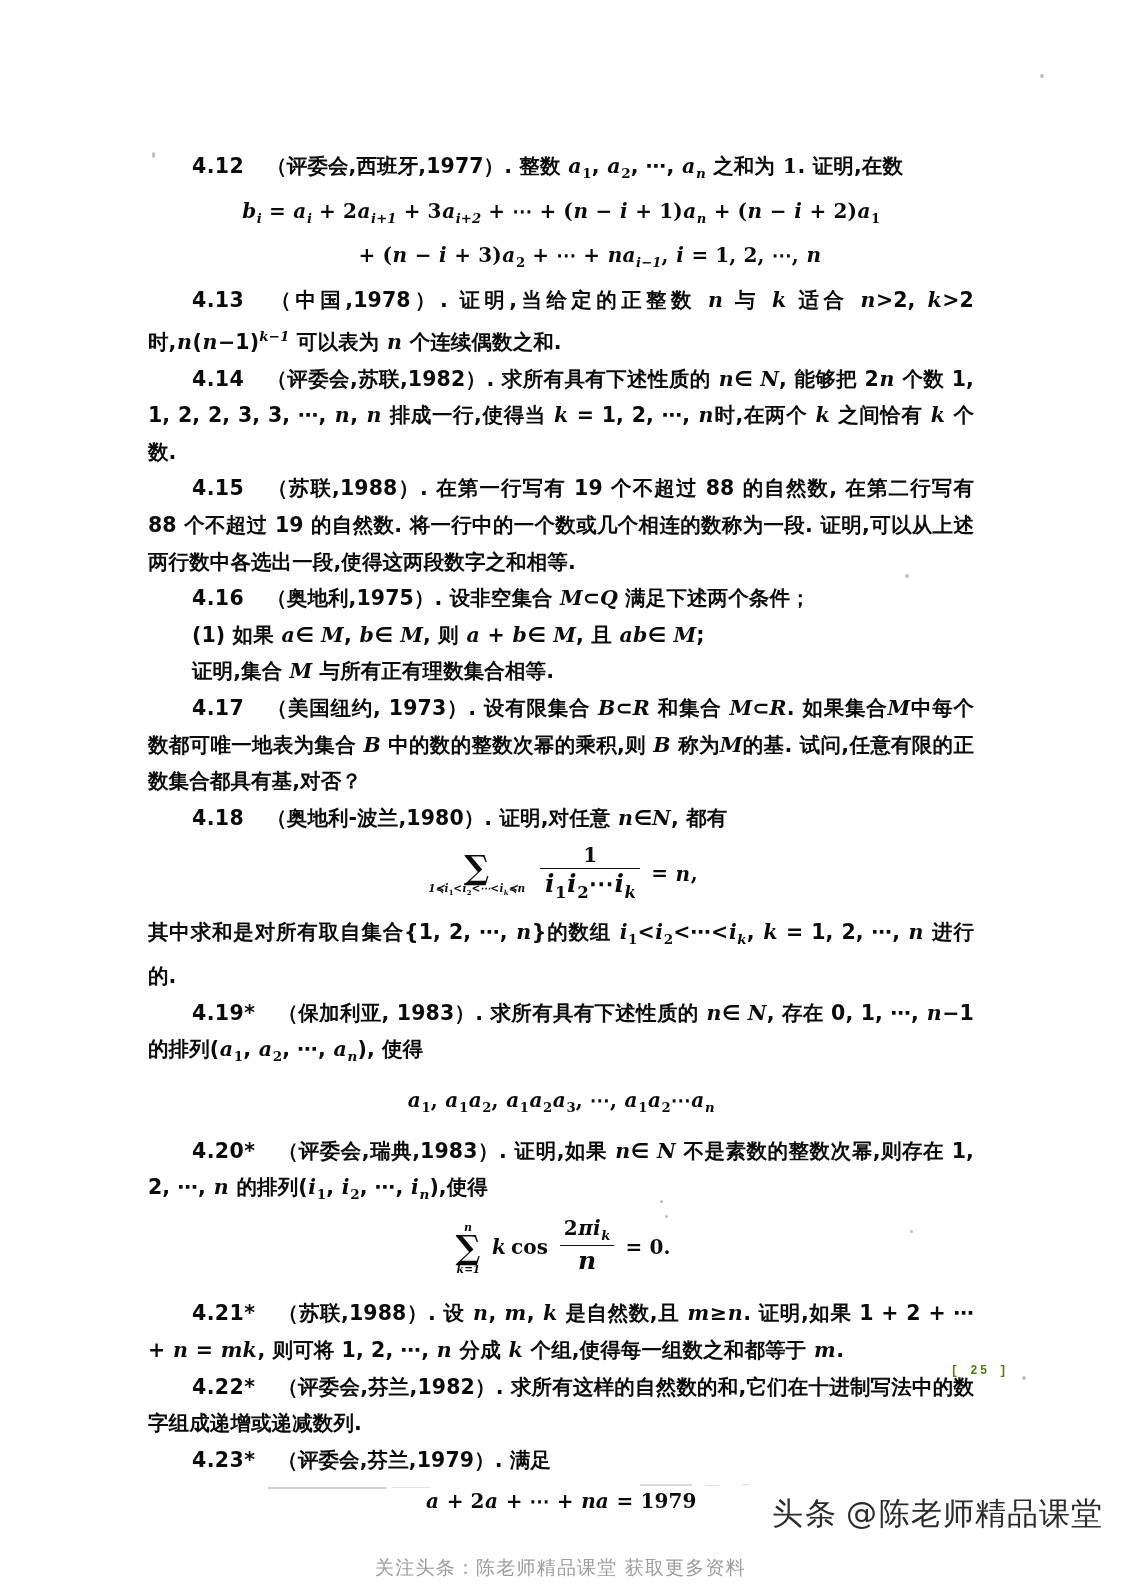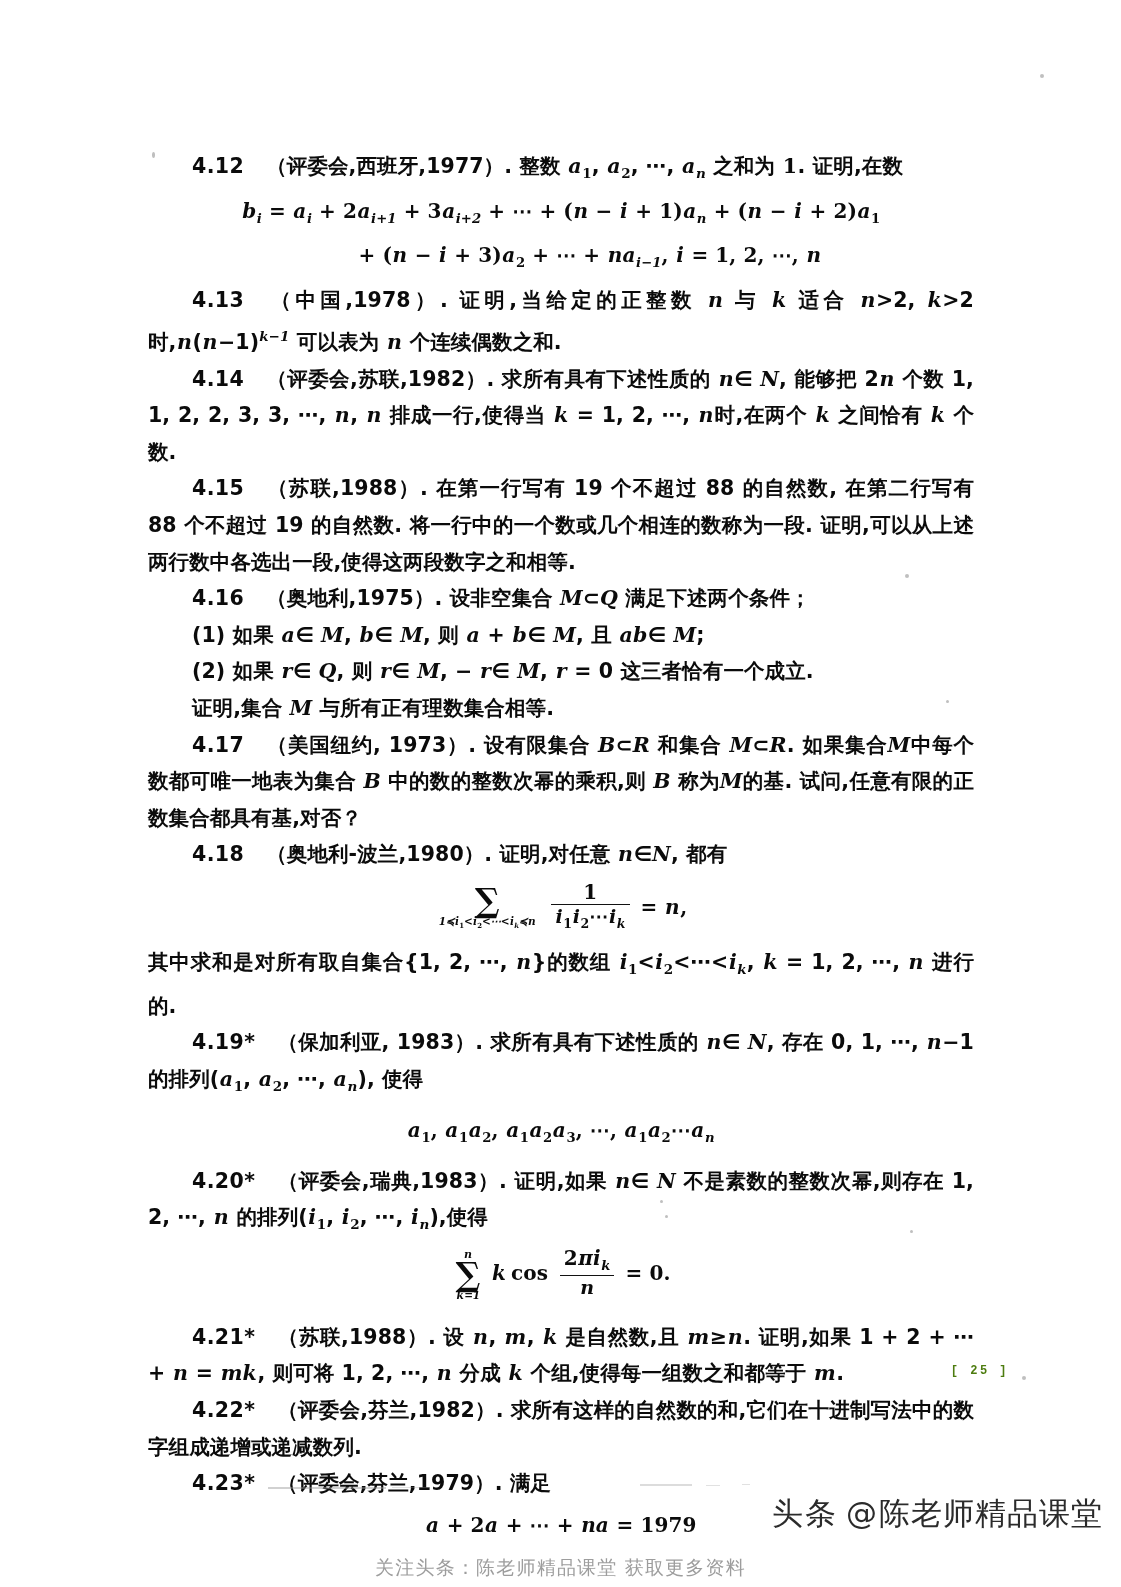--- a/index.html
+++ b/index.html
@@ -157,21 +157,21 @@
   .frac .bar {
     display: block;
     border-bottom: 1.7px solid #121212;
     margin: 1px 0 0 0;
     height: 0;
   }
   .frac .den {
     display: block;
     font-family: "DejaVu Serif", serif;
     font-weight: 700;
-    font-size: 19px;
+    font-size: 25px;
     line-height: 1.18;
     padding: 0 4px;
   }
 
   
   .folio {
     position: absolute;
     right: 112px;
     top: 1364px;
     font-family: Liberation Mono, monospace;
@@ -271,23 +271,20 @@
       <span class="pnum">4.15</span><span class="sp2"></span><span>（苏联,1988）.</span>
       <span>在第一行写有 19 个不超过 88 的自然数, 在第二行写有 88 个不超过 19 的自然数. 将一行中的一个数或几个相连的数称为一段. 证明,可以从上述两行数中各选出一段,使得这两段数字之和相等.</span>
     </p>
 
     <p class="para">
       <span class="pnum">4.16</span><span class="sp2"></span><span>（奥地利,1975）.</span>
       <span>设非空集合 <span class="mcal">M</span>⊂<span class="mcal">Q</span> 满足下述两个条件；</span>
     </p>
     <p class="para noindent">
       <span style="display:inline-block;width:44px;"></span>(1) 如果 <span class="mi">a</span>∈ <span class="mcal">M</span>, <span class="mi">b</span>∈ <span class="mcal">M</span>, 则 <span class="mi">a</span> + <span class="mi">b</span>∈ <span class="mcal">M</span>, 且 <span class="mi">ab</span>∈ <span class="mcal">M</span>;
-    </p>
-    <p class="para noindent">
-      <span style="display:inline-block;width:44px;"></span>(2) 如果 <span class="mi">r</span>∈ <span class="mcal">Q</span>, 则 <span class="mi">r</span>∈ <span class="mcal">M</span>, − <span class="mi">r</span>∈ <span class="mcal">M</span>, <span class="mi">r</span> = 0 这三者恰有一个成立.
     </p>
     <p class="para noindent">
       <span style="display:inline-block;width:44px;"></span>证明,集合 <span class="mcal">M</span> 与所有正有理数集合相等.
     </p>
 
     <p class="para">
       <span class="pnum">4.17</span><span class="sp2"></span><span>（美国纽约, 1973）.</span>
       <span>设有限集合 <span class="mcal">B</span>⊂<span class="mcal">R</span> 和集合 <span class="mcal">M</span>⊂<span class="mcal">R</span>. 如果集合<span class="mcal">M</span>中每个数都可唯一地表为集合 <span class="mcal">B</span> 中的数的整数次幂的乘积,则 <span class="mcal">B</span> 称为<span class="mcal">M</span>的基. 试问,任意有限的正数集合都具有基,对否？</span>
     </p>
 

